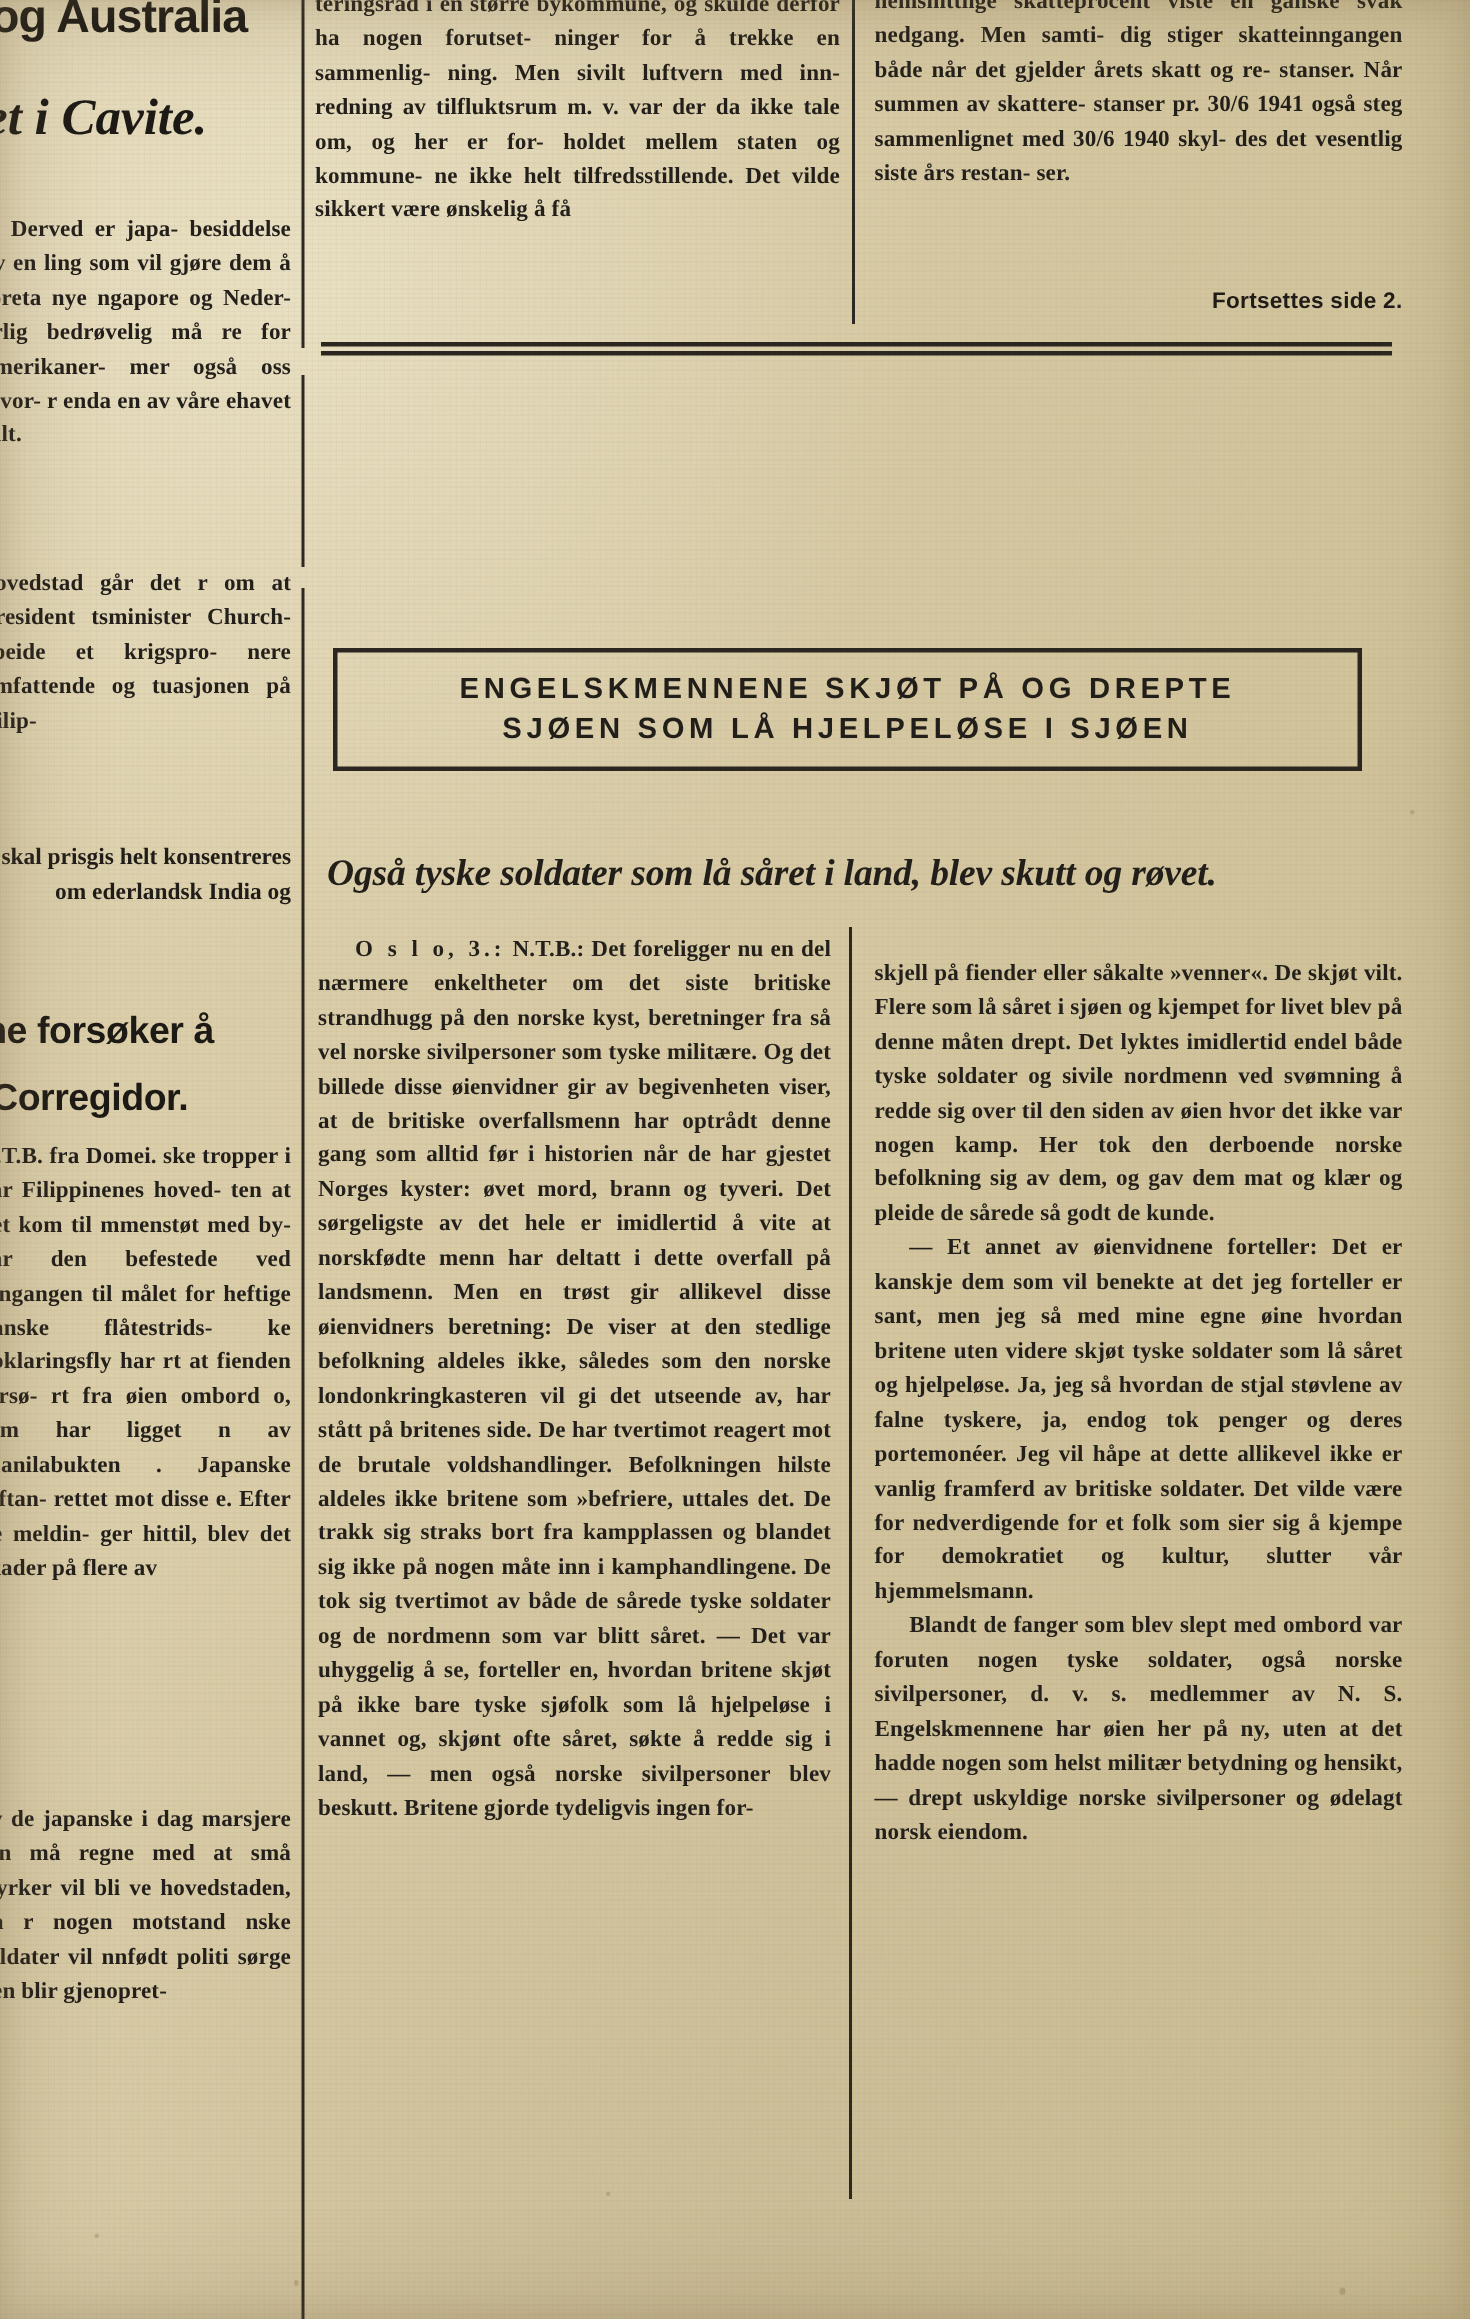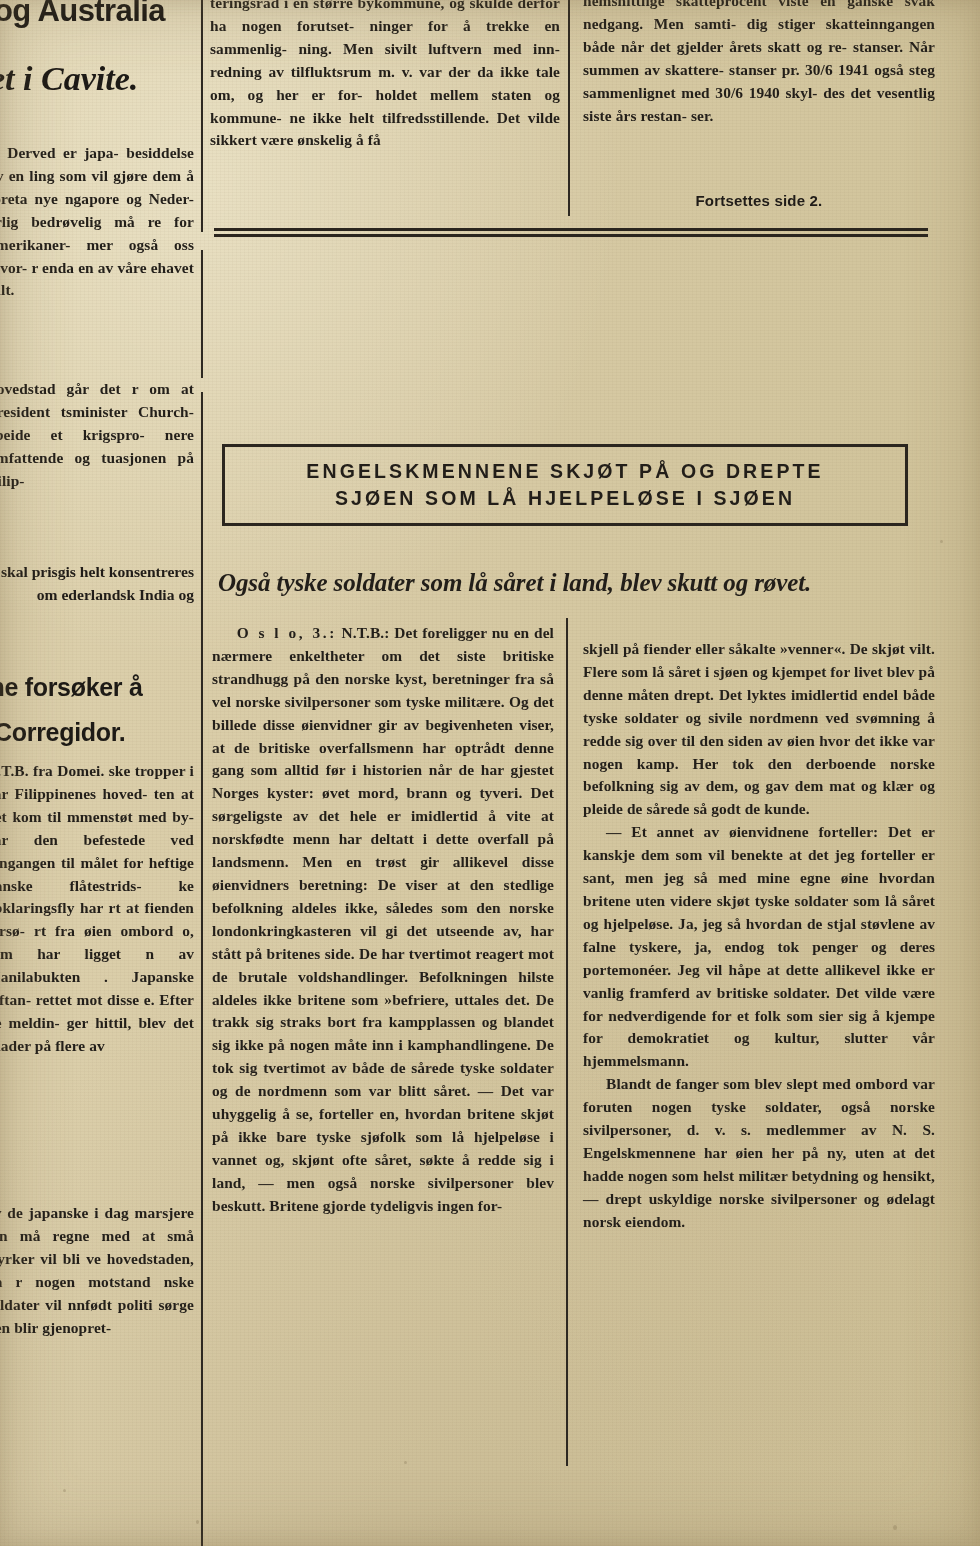--- a/index.html
+++ b/index.html
@@ -87,21 +87,21 @@
   #lc-body4{left:-14px;top:1202px;width:208px;}
 
   
   .vrule{position:absolute;background:#2d2821;width:2px;}
 
   
   #tm-col{left:210px;top:-8px;width:350px;}
   #tr-col{left:583px;top:-10px;width:352px;}
   #cont-note{
     position:absolute;left:583px;top:192px;width:352px;
-    text-align:center;
+    text-align:right;
     font-family:"Liberation Sans", sans-serif;
     font-weight:bold;font-size:15px;letter-spacing:.2px;color:#201c18;
   }
 
   
   #drule{position:absolute;left:214px;top:228px;width:714px;}
   #drule .r1{height:3px;background:#2b261f;}
   #drule .sp{height:3px;}
   #drule .r2{height:3px;background:#2b261f;}
 
@@ -117,21 +117,21 @@
     color:#221e19;
   }
   #mainhead .l1{display:block;padding-left:8px;}
   #mainhead .l2{display:block;padding-left:2px;}
 
   
   #kickbox{
     position:absolute;left:222px;top:432px;width:686px;height:82px;
     border:3px solid #2b261f;
     box-sizing:border-box;
-    display:flex;flex-direction:column;justify-content:center;align-items:center;margin-top:12px;
+    display:flex;flex-direction:column;justify-content:center;align-items:center;
   }
   #kickbox .kline{
     font-family:"Liberation Sans", sans-serif;
     font-weight:bold;
     font-size:19.5px;
     line-height:27px;
     letter-spacing:3.1px;
     color:#221e19;
     white-space:nowrap;
   }

